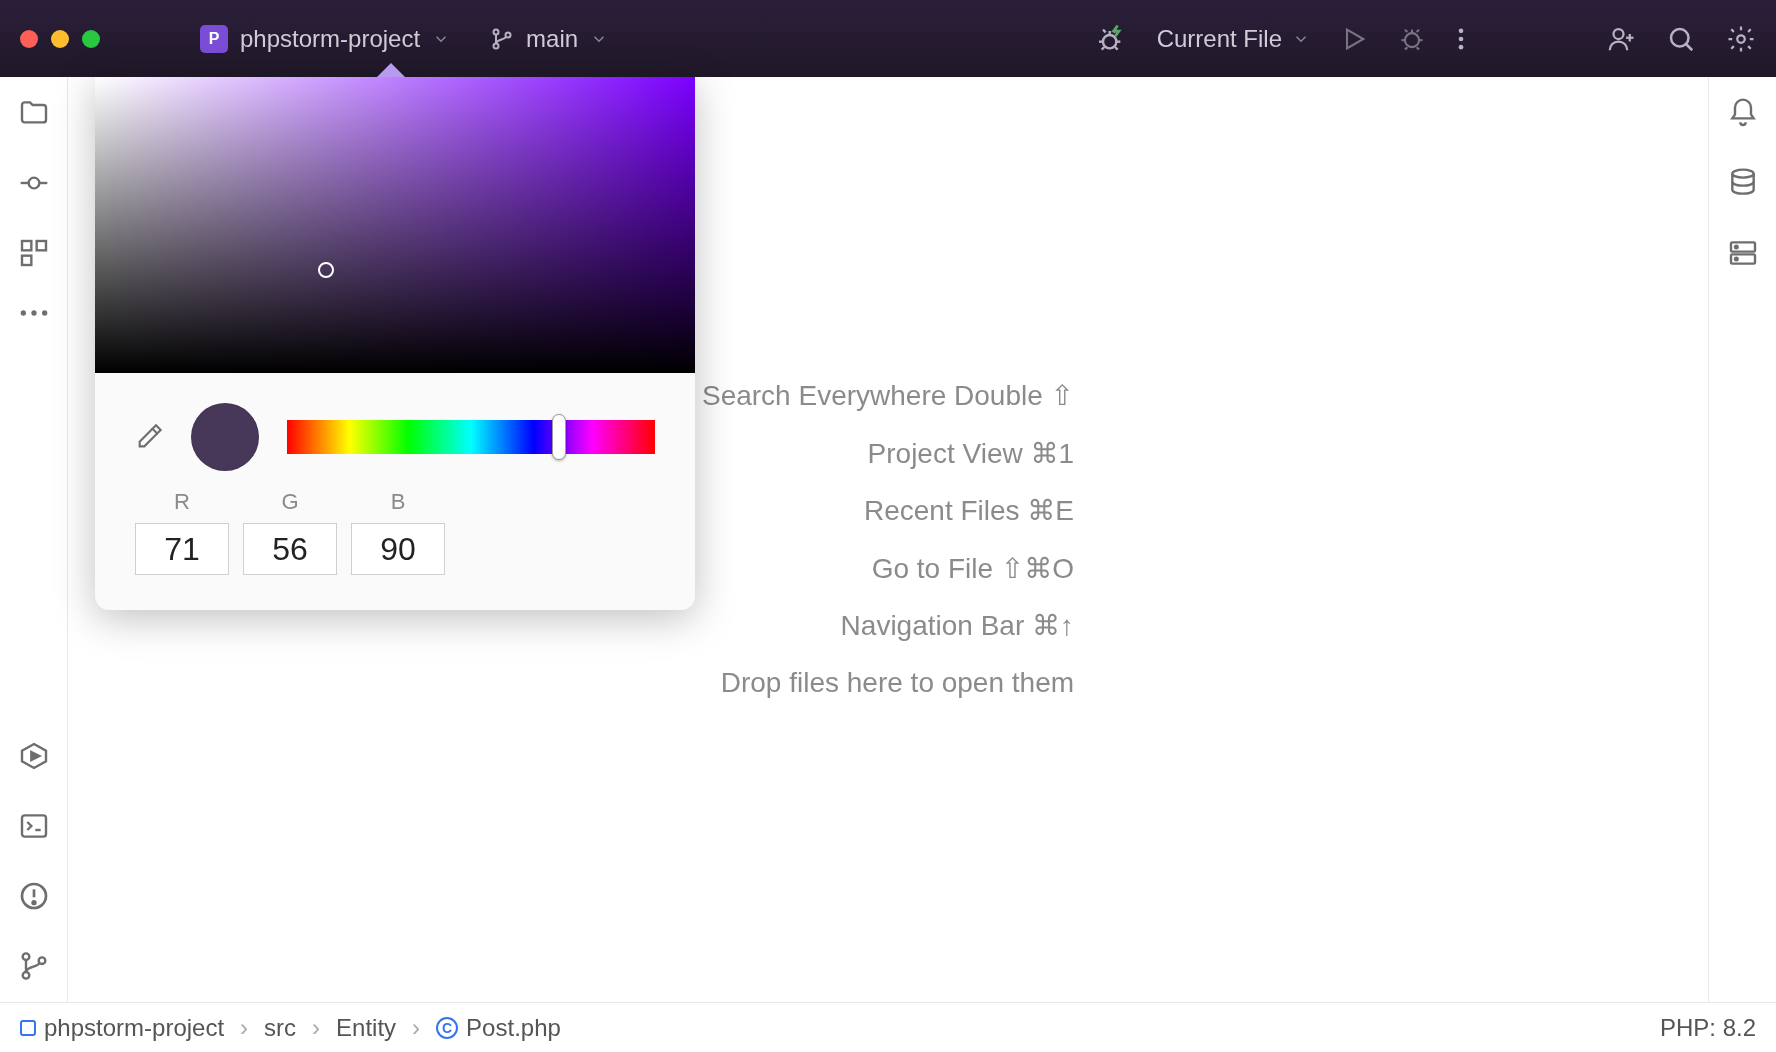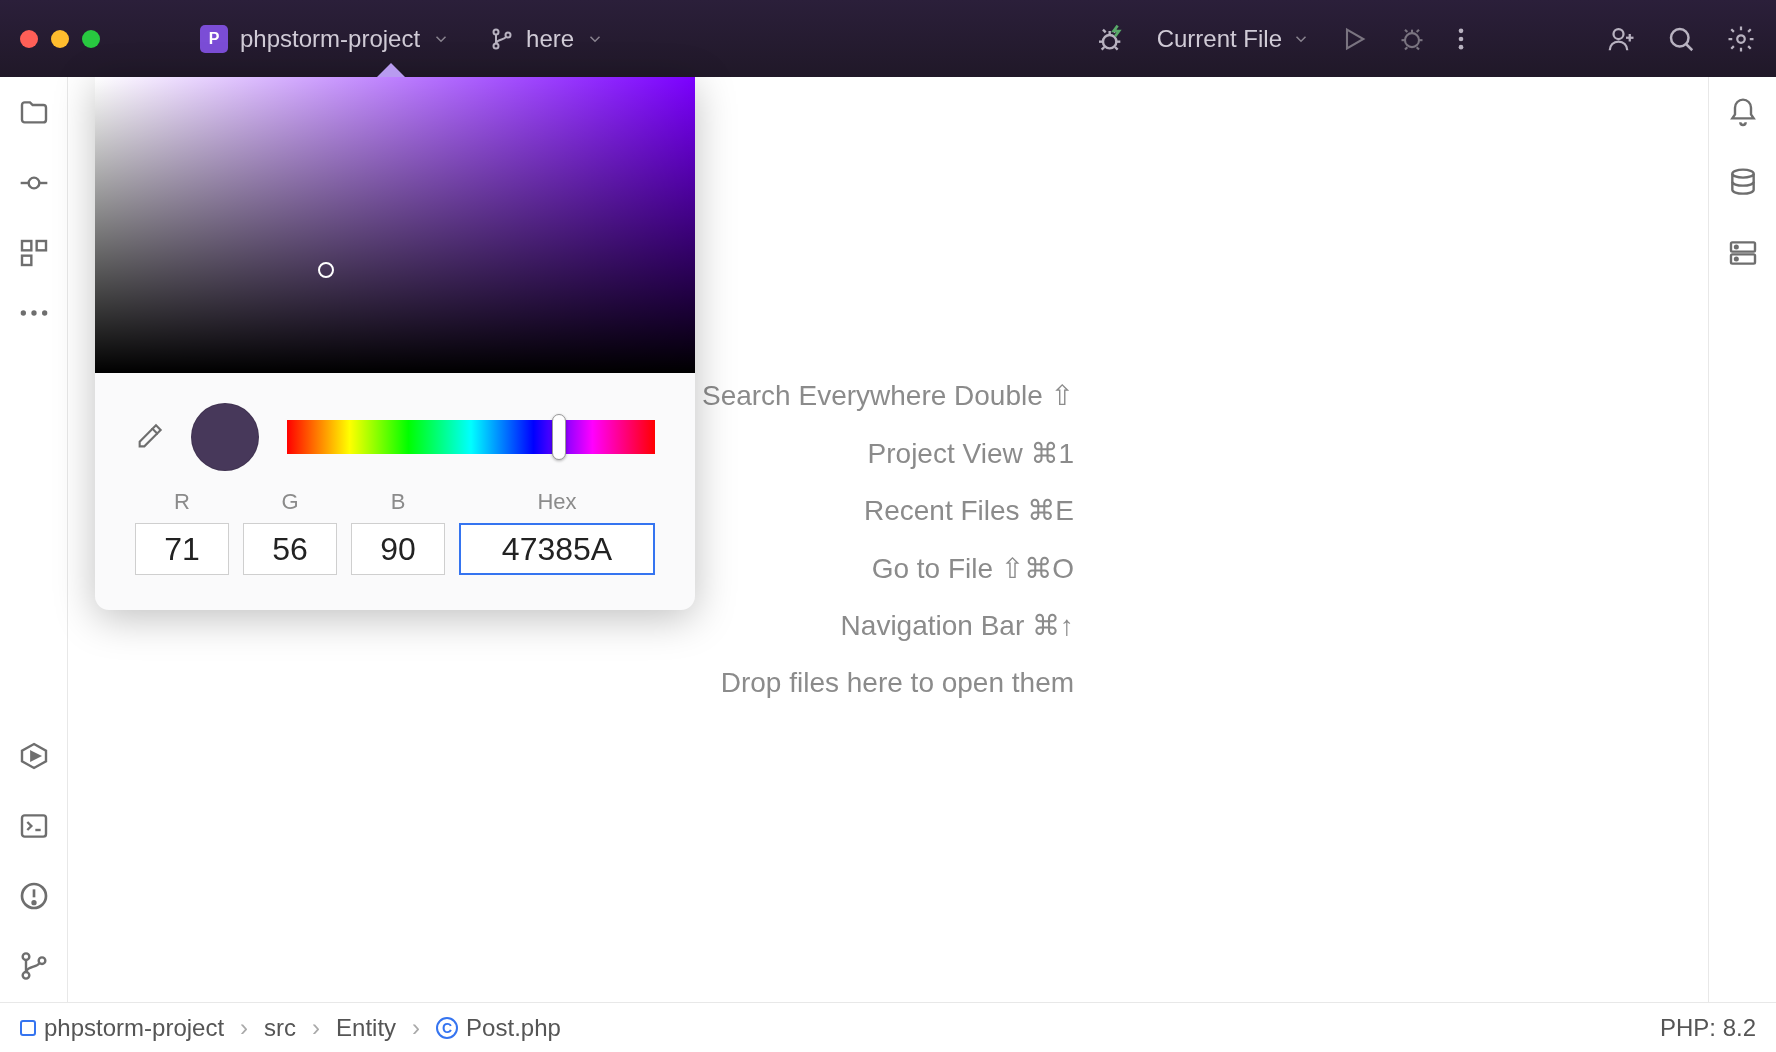--- a/index.html
+++ b/index.html
@@ -315,21 +315,21 @@
   <div class="branch-group">
     <span>
       <svg width="24" height="24" viewBox="0 0 24 24" fill="none" stroke="#b8b2c0" stroke-width="2">
           <circle cx="6" cy="5" r="2.5"></circle>
           <circle cx="6" cy="19" r="2.5"></circle>
           <circle cx="18" cy="8" r="2.5"></circle>
           <path d="M6 7.5v9"></path>
           <path d="M16 10c-2 3-8 2-10 6"></path>
         </svg>
     </span>
-    <span>here</span>
+    <span>main</span>
     <span class="chevron-down">
       <svg width="18" height="18" viewBox="0 0 24 24" fill="none" stroke="currentColor" stroke-width="2">
           <polyline points="6 9 12 15 18 9"></polyline>
         </svg>
     </span>
   </div>
 
   <div class="titlebar-right">
     <span class="tb-icon">
       <svg width="32" height="32" viewBox="0 0 24 24" fill="none" stroke="#b8b2c0" stroke-width="1.8">
@@ -553,18 +553,14 @@
       <input class="field-input" value="71" style="">
     </div>
     <div class="field-col rgb">
       <span class="field-label">G</span>
       <input class="field-input" value="56" style="">
     </div>
     <div class="field-col rgb">
       <span class="field-label">B</span>
       <input class="field-input" value="90" style="">
     </div>
-    <div class="field-col hex">
-      <span class="field-label">Hex</span>
-      <input class="field-input focused" value="47385A" style="">
-    </div>
   </div>
 </div>
 
 </body></html>

